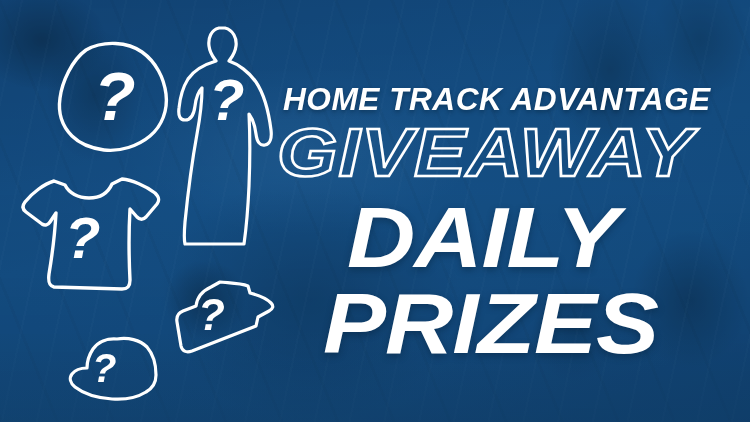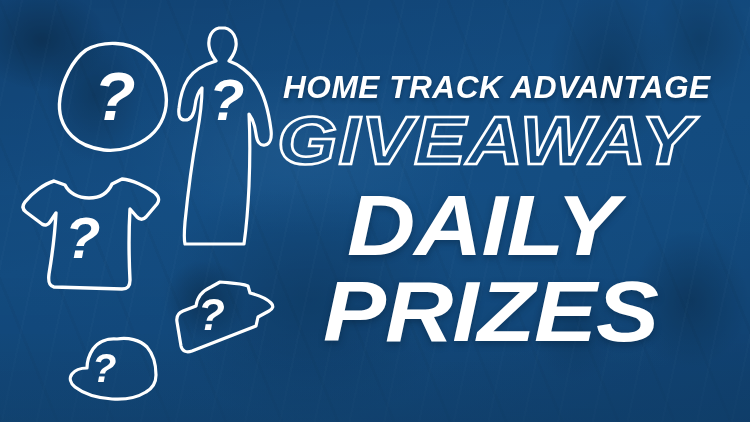--- a/index.html
+++ b/index.html
@@ -72,21 +72,21 @@
   .q {
     fill:#ffffff;
     font-family:"Liberation Sans", sans-serif;
     font-weight:bold;
     font-style:italic;
   }
   .ol { fill:none; stroke:#ffffff; stroke-linejoin:round; stroke-linecap:round; }
 
   
   .textblock {
-    position:absolute; left:265px; top:54px; width:470px; height:310px;
+    position:absolute; left:265px; top:66px; width:470px; height:310px;
   }
   .kicker {
     position:absolute; left:18px; top:16px;
     font-size:31px; font-weight:bold; font-style:italic;
     letter-spacing:.5px;
     color:#ffffff;
     white-space:nowrap;
     transform:scaleX(1.02);
     transform-origin:left center;
     text-shadow:0 2px 4px rgba(5,30,52,.45);

